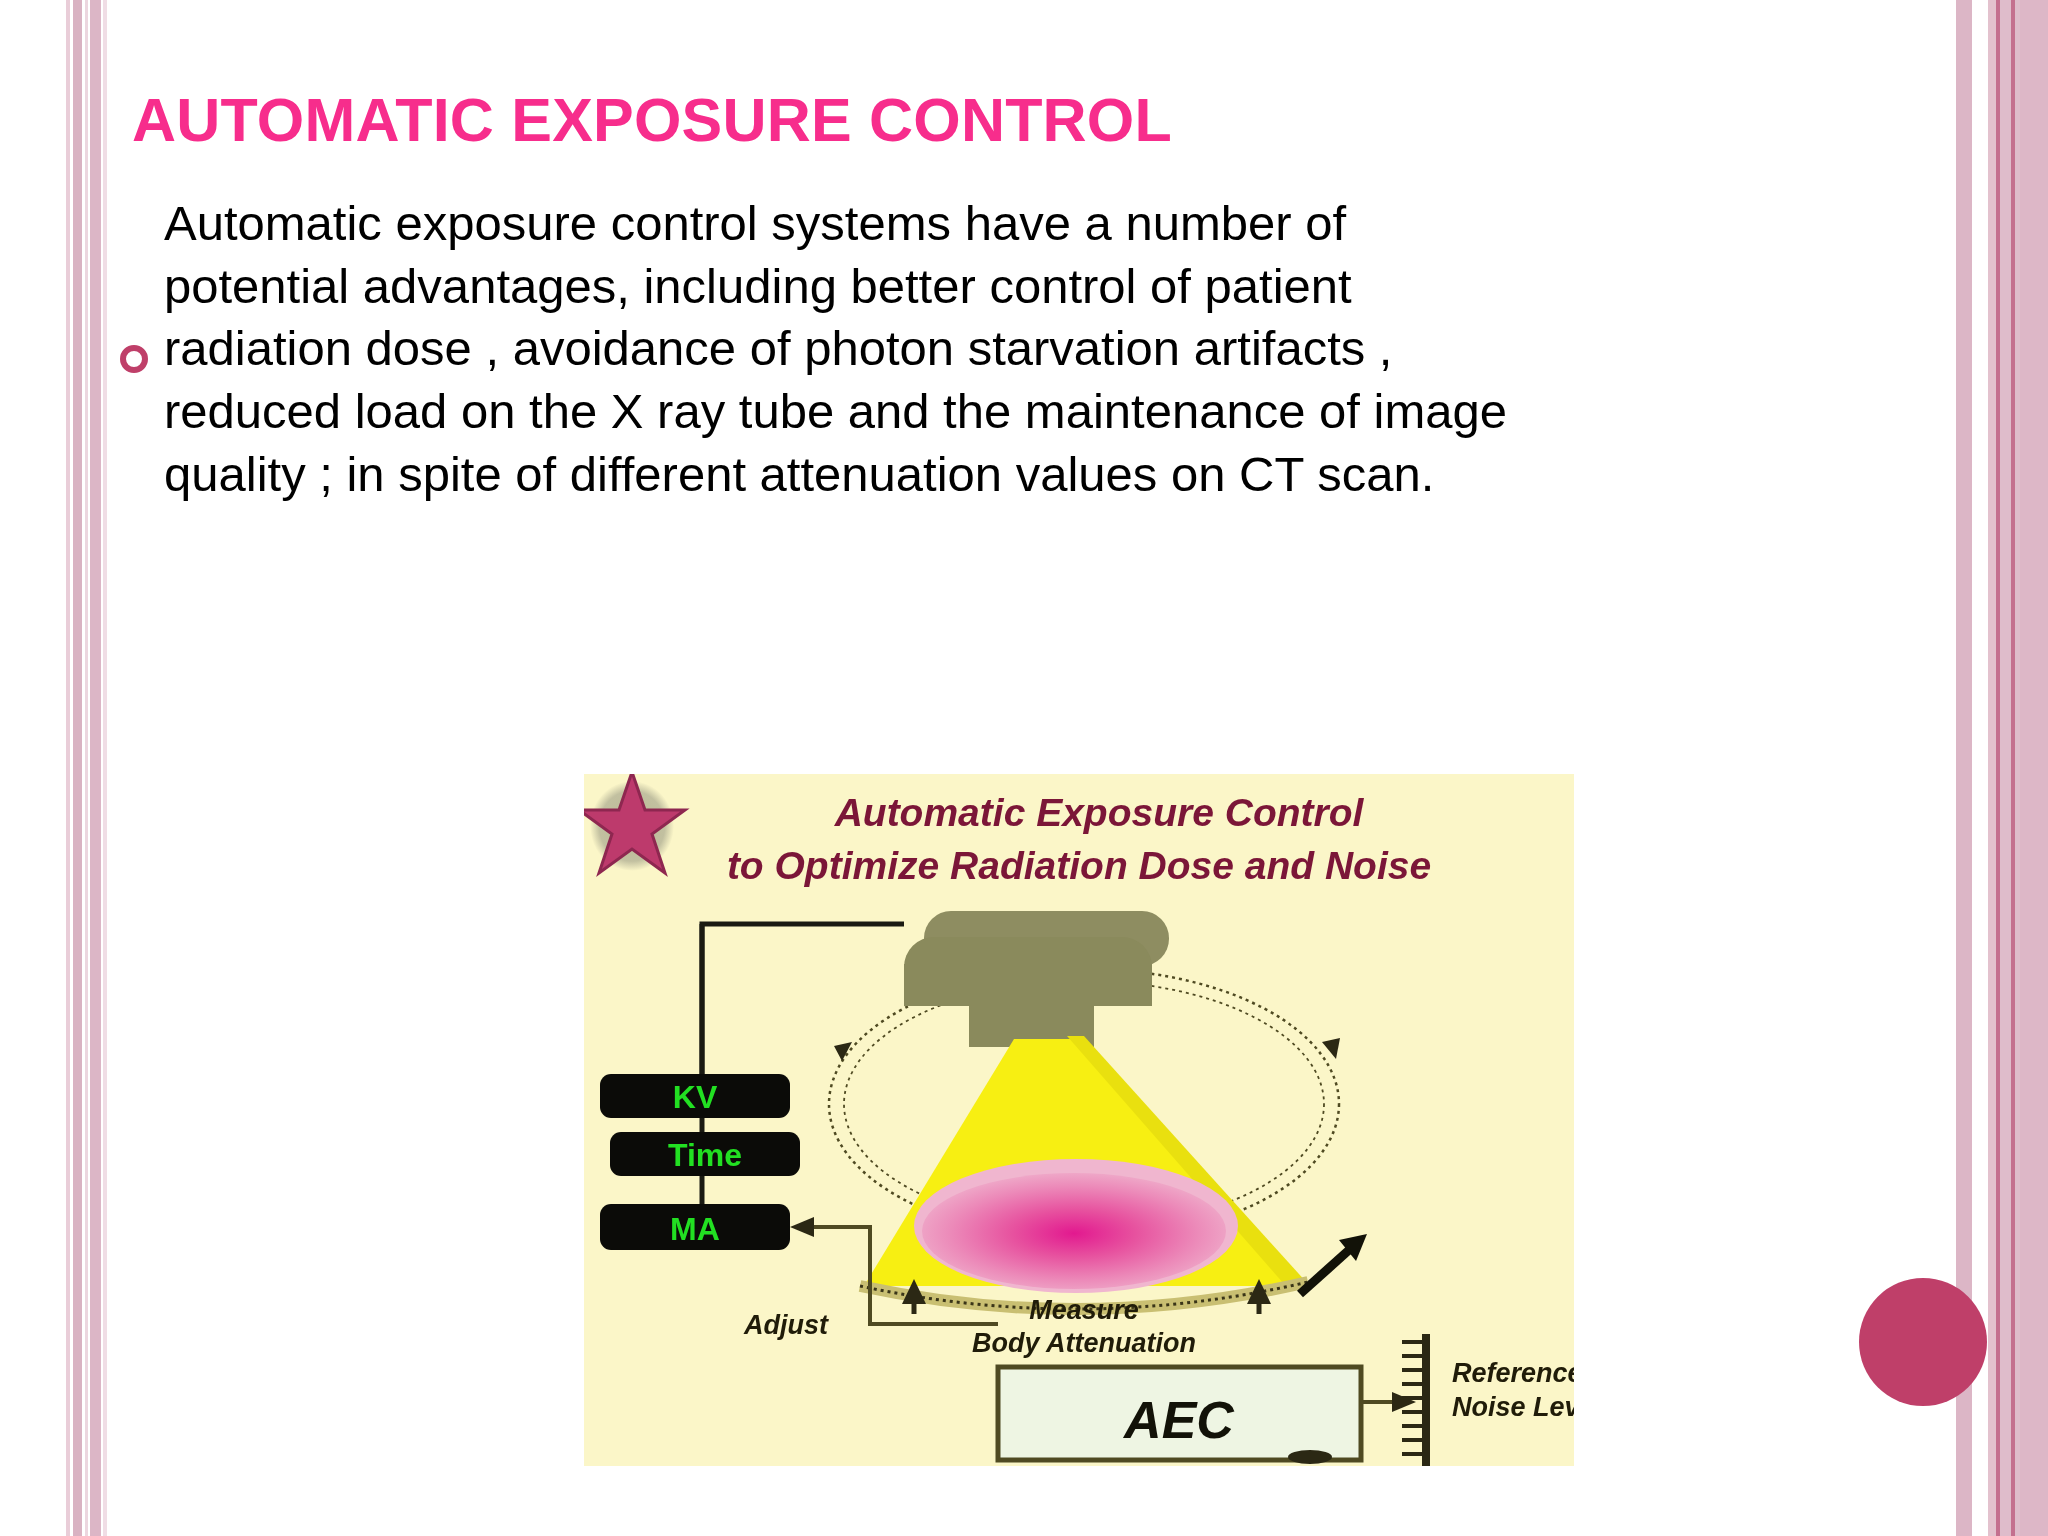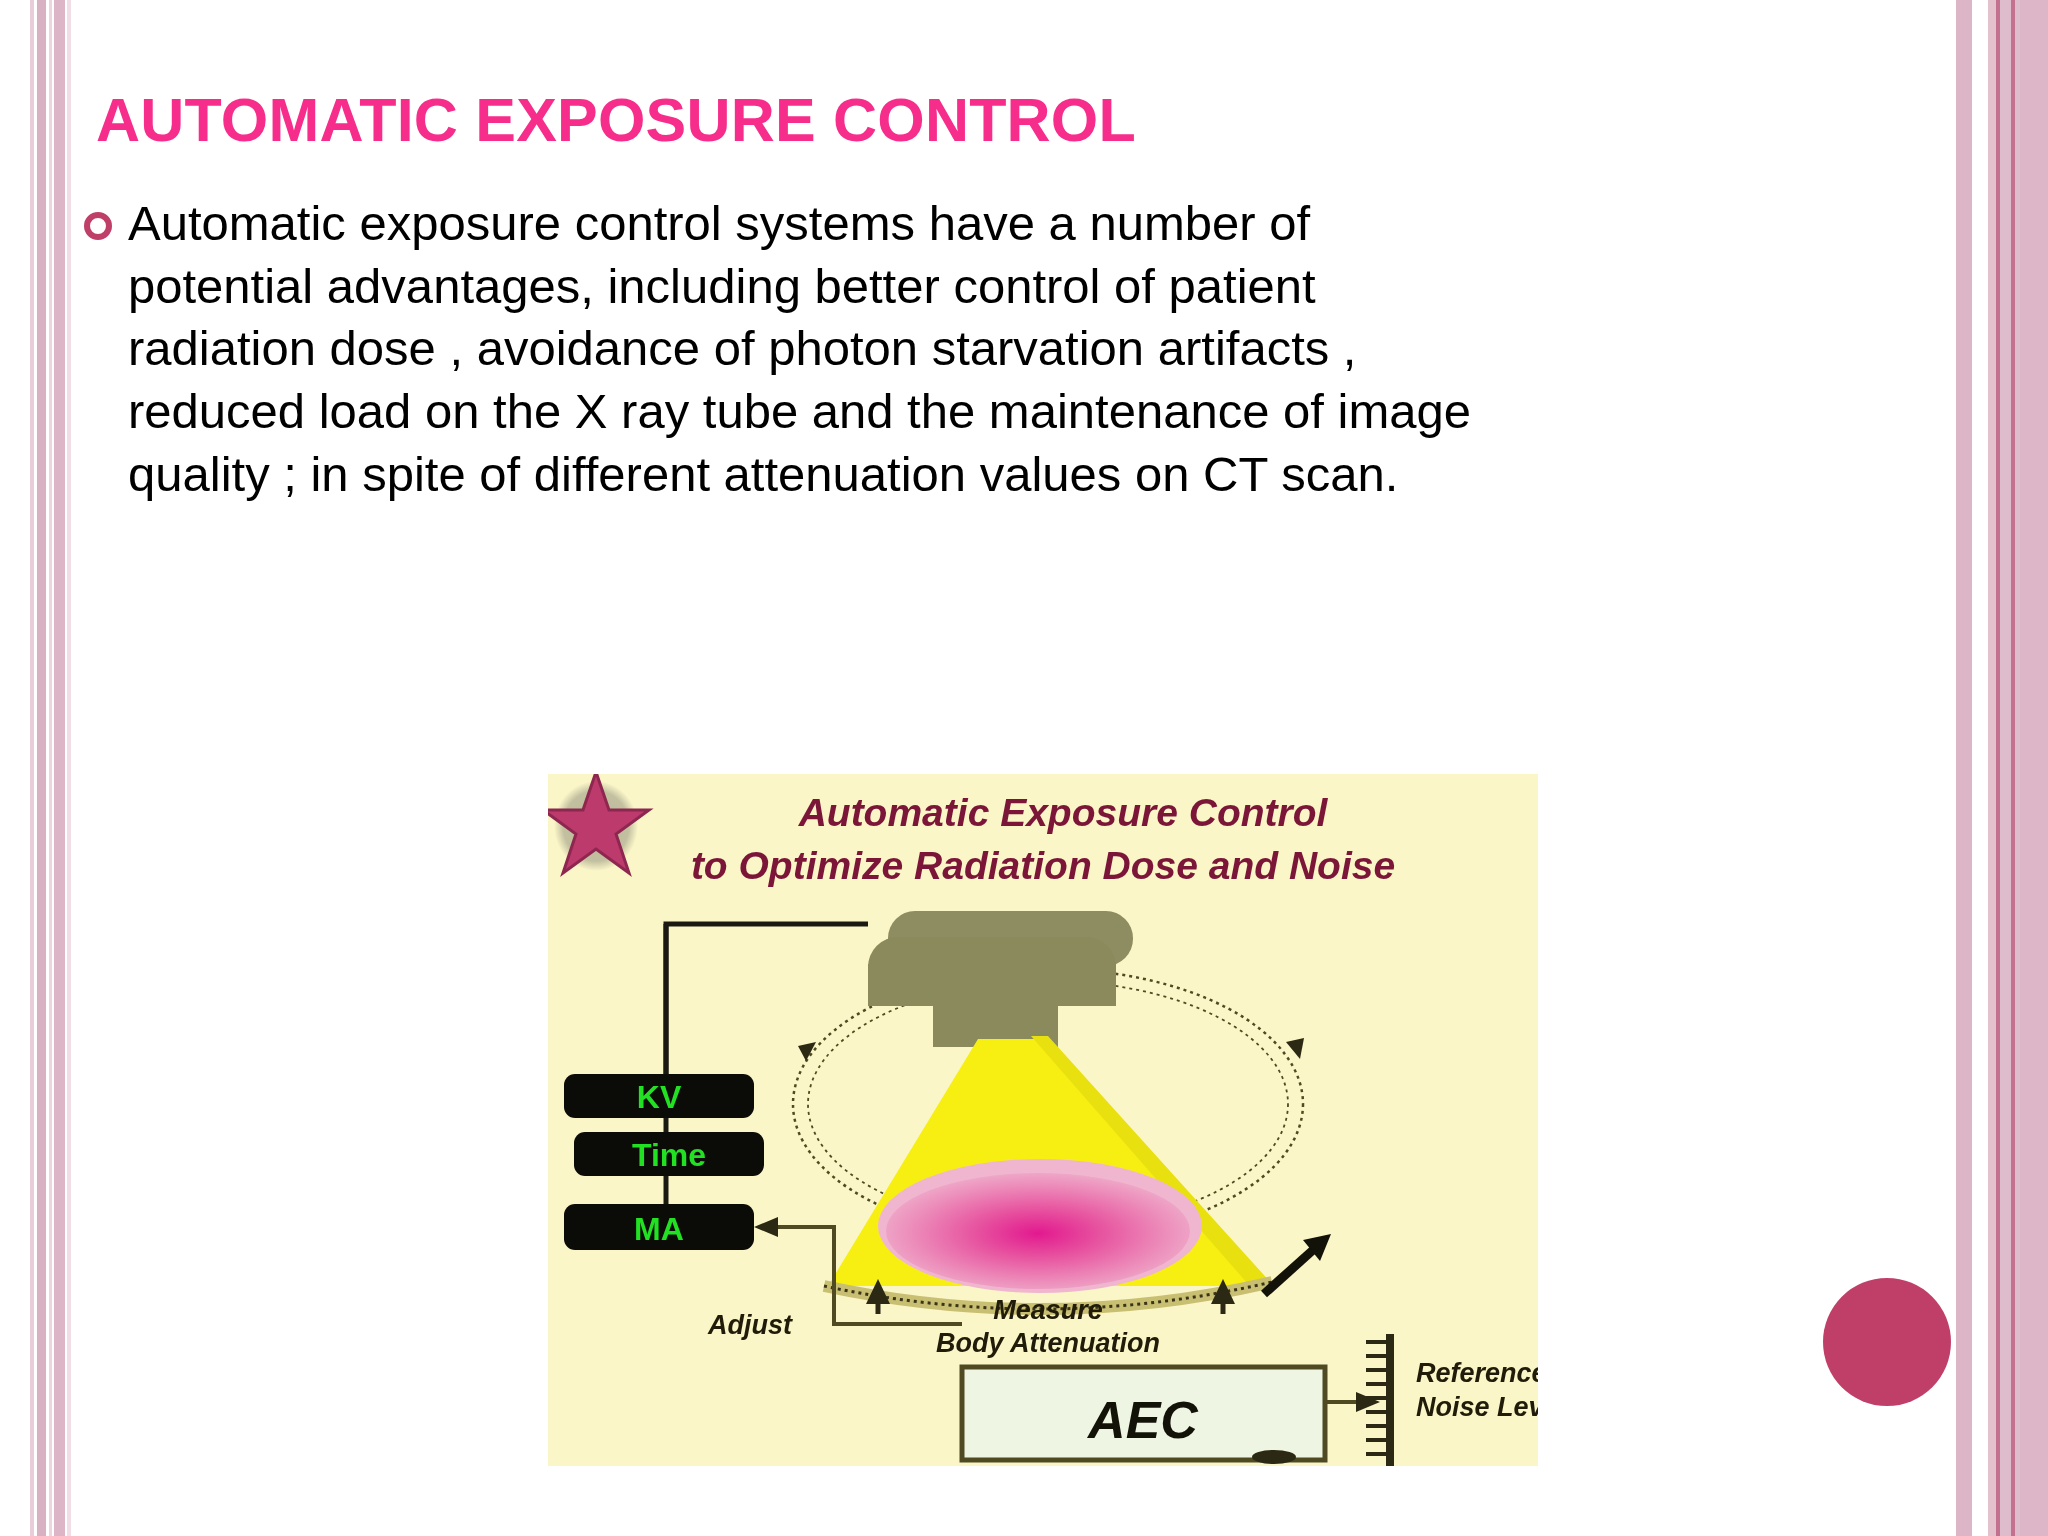--- a/index.html
+++ b/index.html
@@ -13,20 +13,21 @@
     position: relative;
     overflow: hidden;
     font-family: "Liberation Sans", sans-serif;
   }
 
   
   #slide {
     position: absolute;
     inset: 0;
     background: #ffffff;
+    margin-left: 36px;
   }
 
   
   .edge-stripes {
     position: absolute;
     top: 0;
     bottom: 0;
     pointer-events: none;
   }
   .stripe {
@@ -55,21 +56,21 @@
     white-space: nowrap;
   }
 
   
   #body-block {
     position: absolute;
     left: 84px;
     top: 192px;
     width: 1420px;
     display: flex;
-    align-items: flex-start;
+    align-items: center;
   }
   #bullet-marker {
     flex: 0 0 auto;
     width: 28px;
     height: 28px;
     margin-top: 20px;
     margin-right: 16px;
     border: 6px solid #bf3f69;
     border-radius: 50%;
     box-sizing: border-box;

